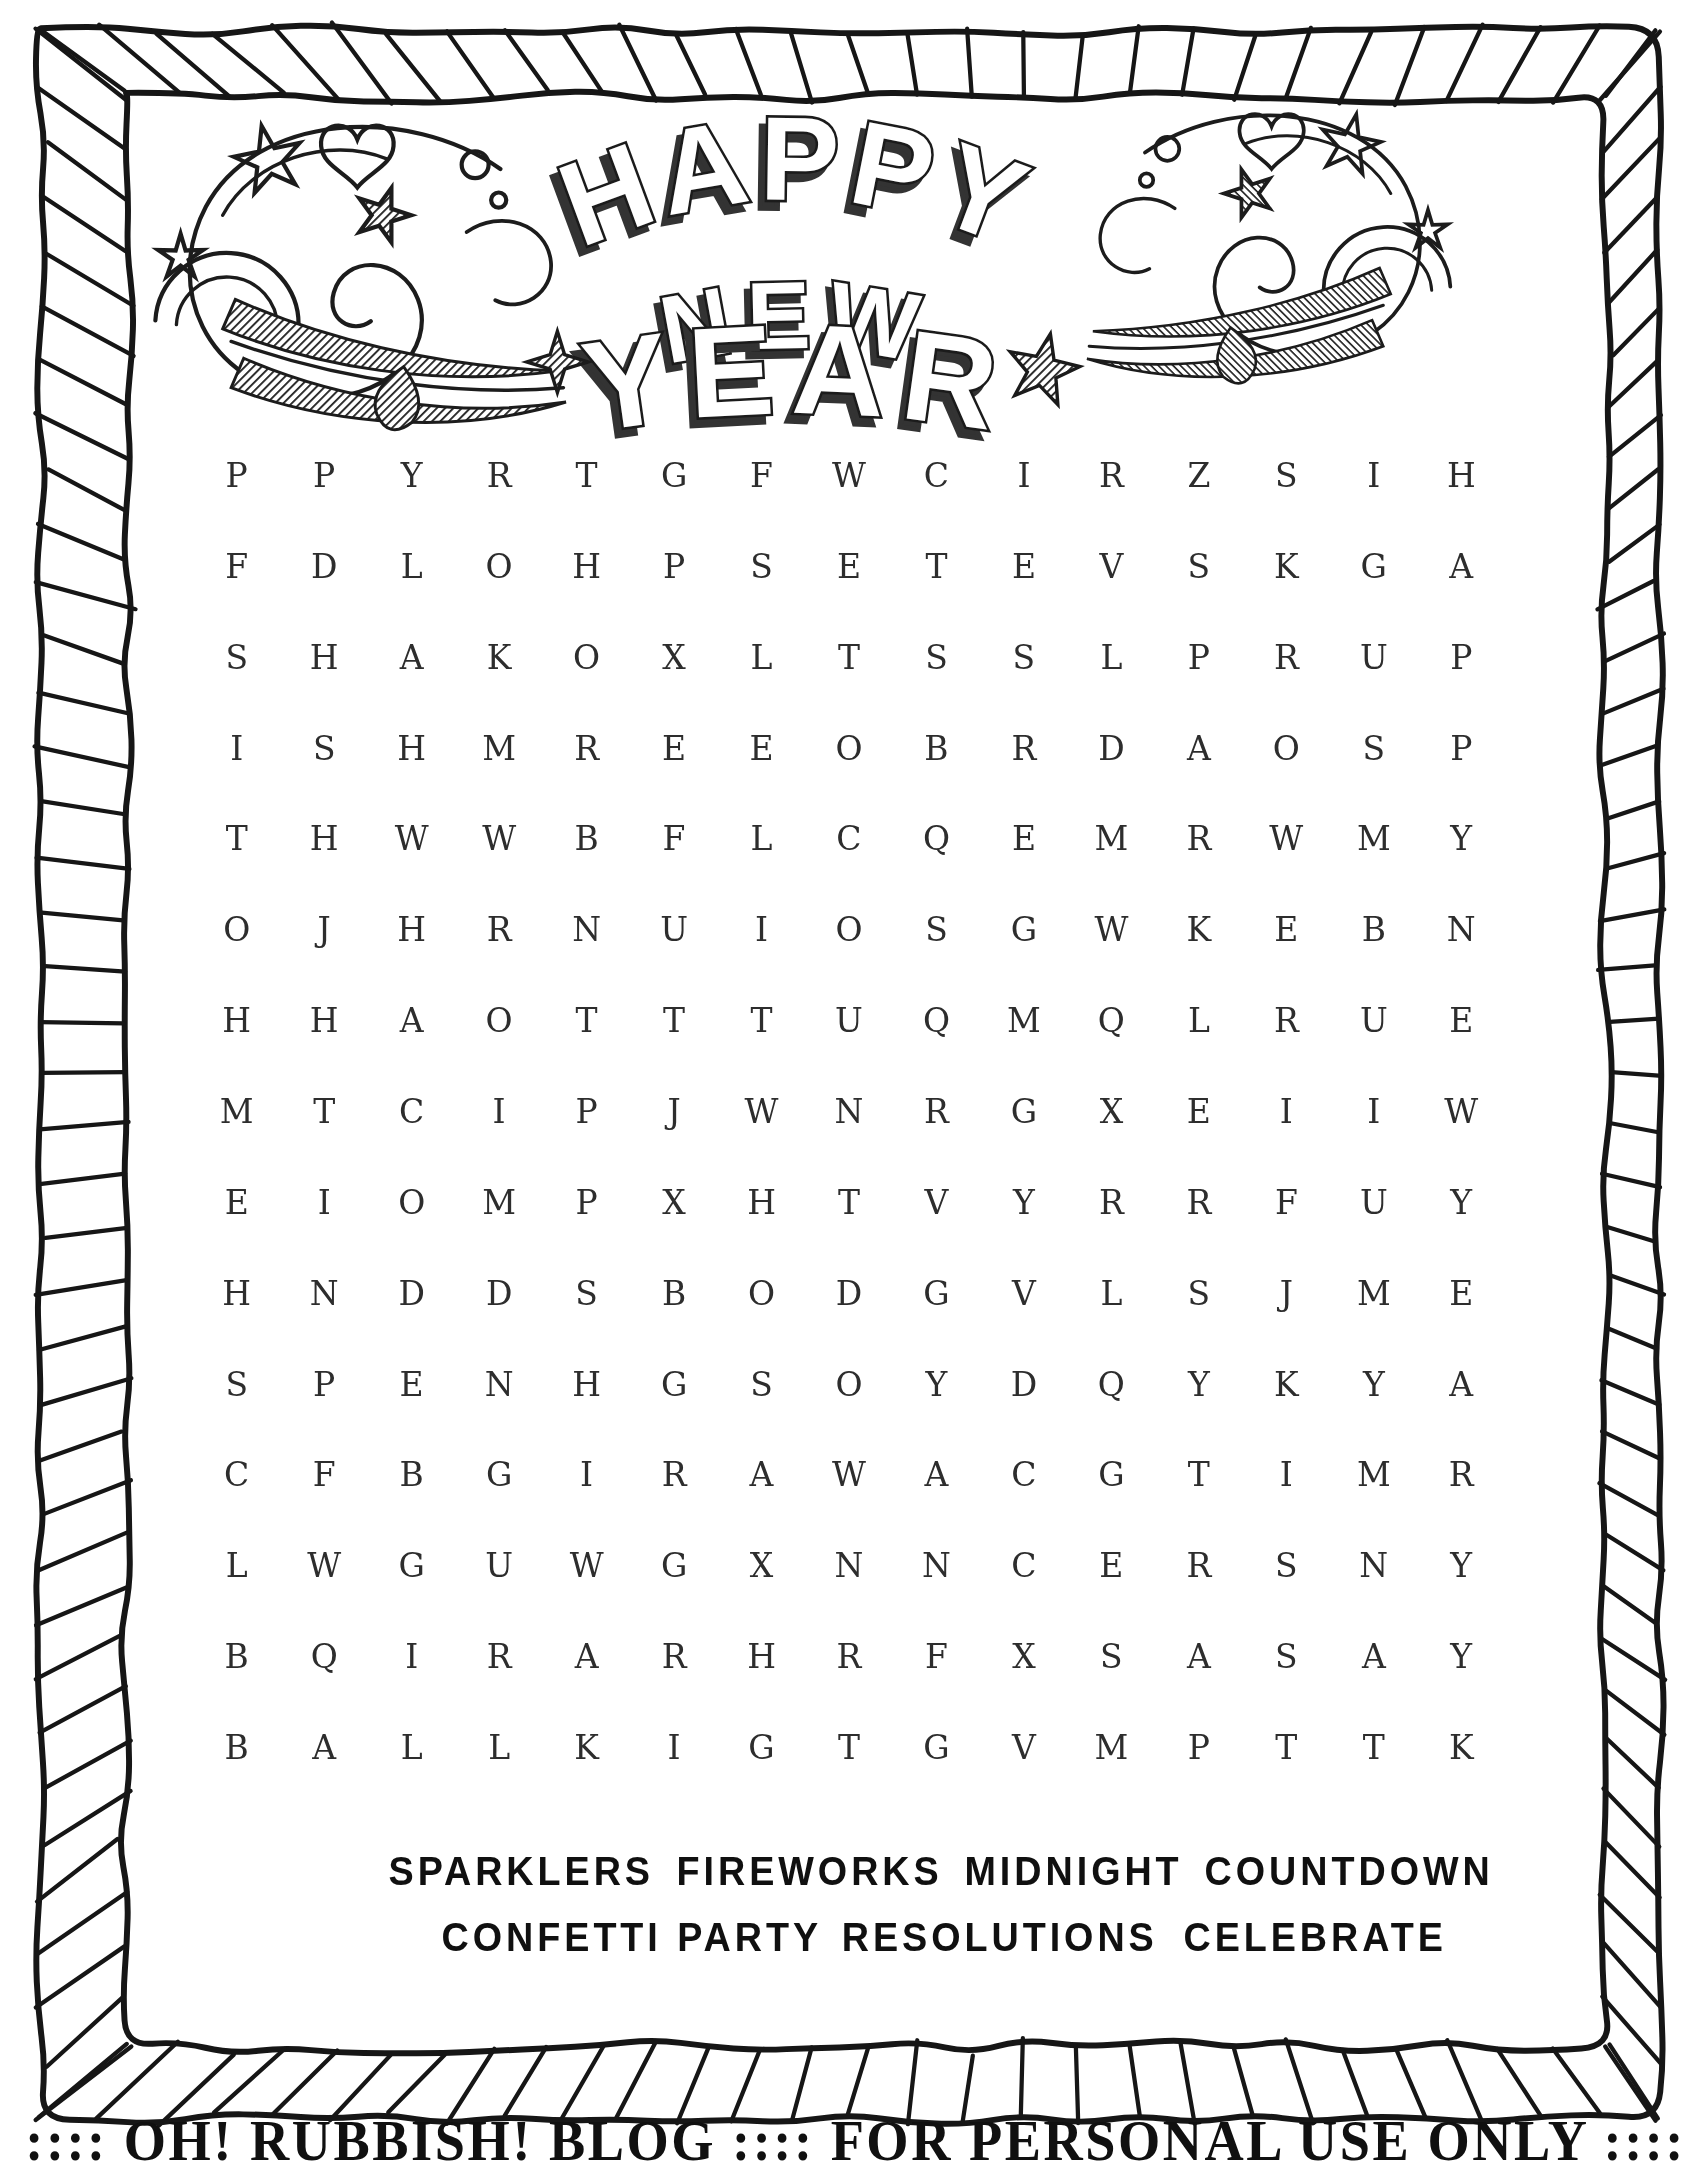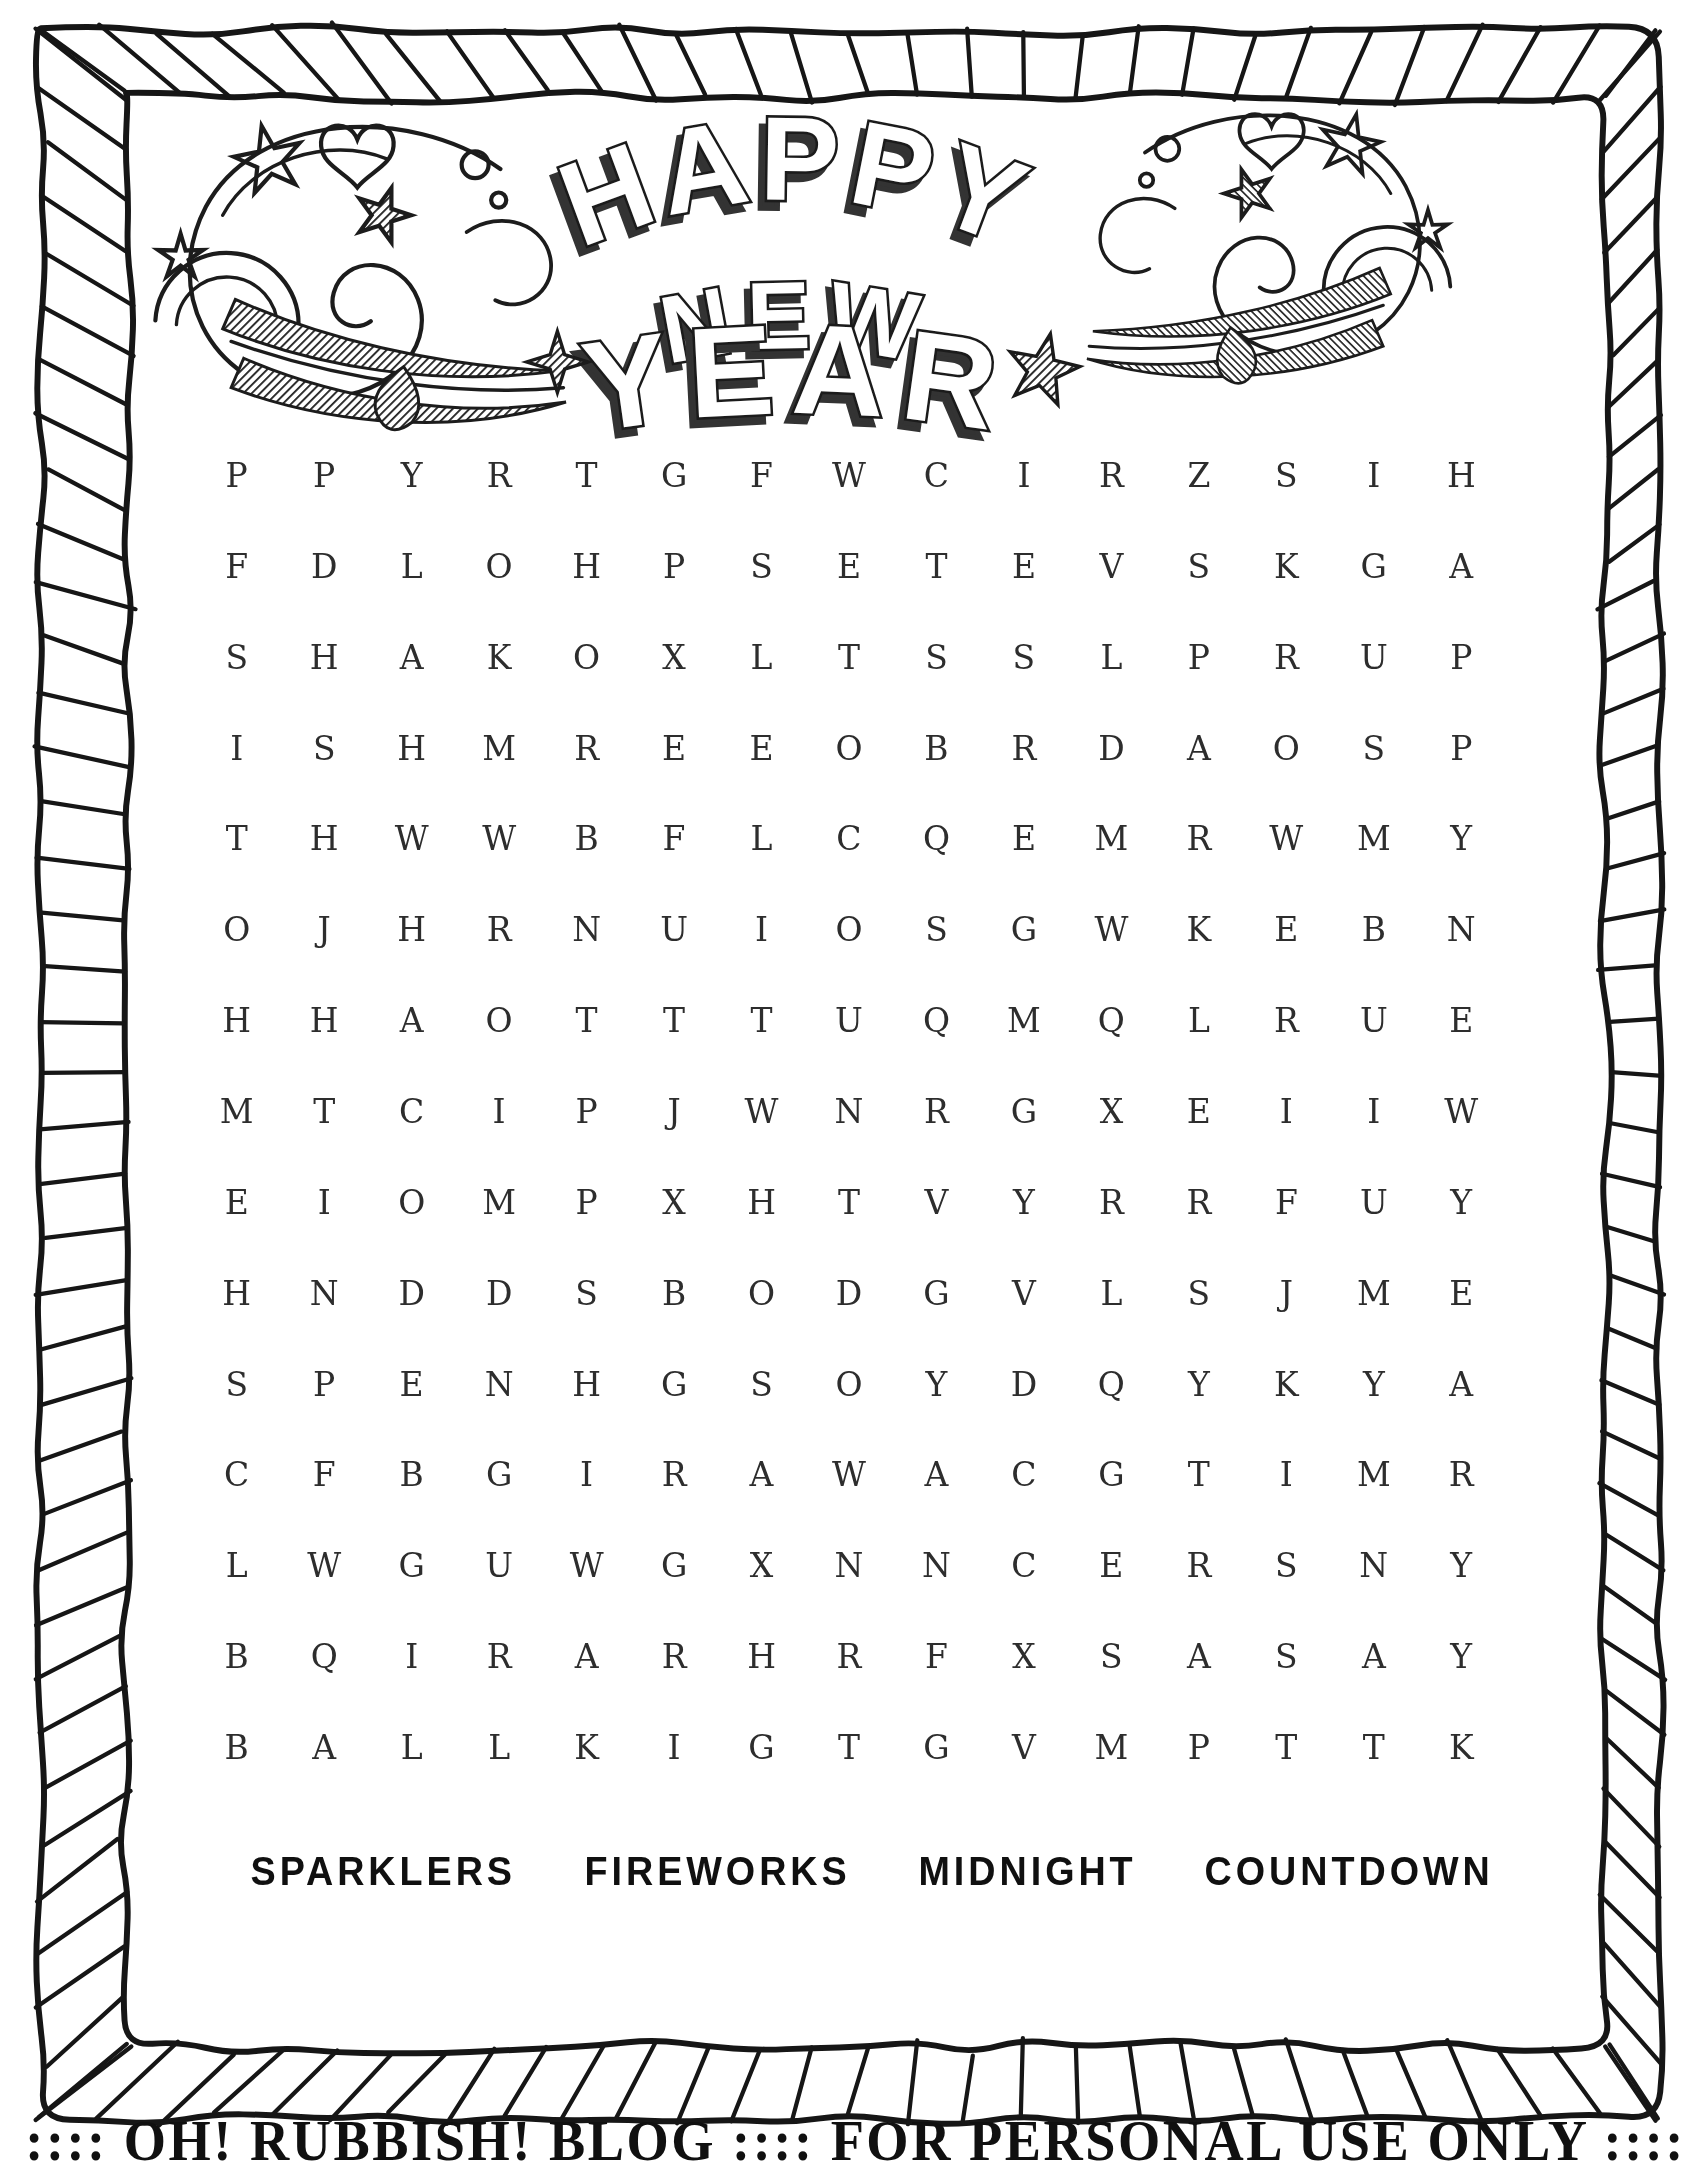--- a/index.html
+++ b/index.html
@@ -9,21 +9,21 @@
   svg{overflow:visible;}
 
   
   .grid{position:absolute;left:193px;top:430px;width:1312px;height:1363px;
         display:grid;grid-template-columns:repeat(15,1fr);grid-template-rows:repeat(15,1fr);}
   .cell{display:flex;align-items:center;justify-content:center;
         font-family:"DejaVu Serif",serif;font-size:33px;color:#2d2d2d;}
 
   
   .words{position:absolute;left:0;top:1838px;width:100%;}
-  .wrow{display:flex;justify-content:space-between;align-items:center;height:66px;}
+  .wrow{display:flex;justify-content:flex-end;align-items:center;height:66px;}
   .wrow:nth-child(1){padding:0 179px 0 239px;}
   .wrow:nth-child(2){padding:0 227px 0 266px;}
   .wrow:nth-child(3){padding:0 240px 0 300px;}
   .word{display:inline-block;white-space:nowrap;font-weight:700;font-size:41px;
         letter-spacing:4.3px;word-spacing:13.6px;color:#101010;transform:scaleX(.92);}
 
   
   .footer{position:absolute;left:0;top:2109px;width:100%;text-align:center;
           font-family:"Liberation Serif",serif;font-weight:700;font-size:56px;
           letter-spacing:2.6px;color:#101010;transform:scaleX(.97);transform-origin:center;
@@ -472,17 +472,23 @@
       <span class="cell">K</span>
     </div>
 
   <div class="words">
     <div class="wrow">
         <span class="word">SPARKLERS</span>
         <span class="word">FIREWORKS</span>
         <span class="word">MIDNIGHT</span>
         <span class="word">COUNTDOWN</span>
       </div>
+    <div class="wrow">
+        <span class="word">CONFETTI</span>
+        <span class="word">PARTY</span>
+        <span class="word">RESOLUTIONS</span>
+        <span class="word">CELEBRATE</span>
+      </div>
   </div>
 
   <div class="footer">:::: OH! RUBBISH! BLOG :::: FOR PERSONAL USE ONLY ::::</div>
 </div>
 
 
 </body></html>

